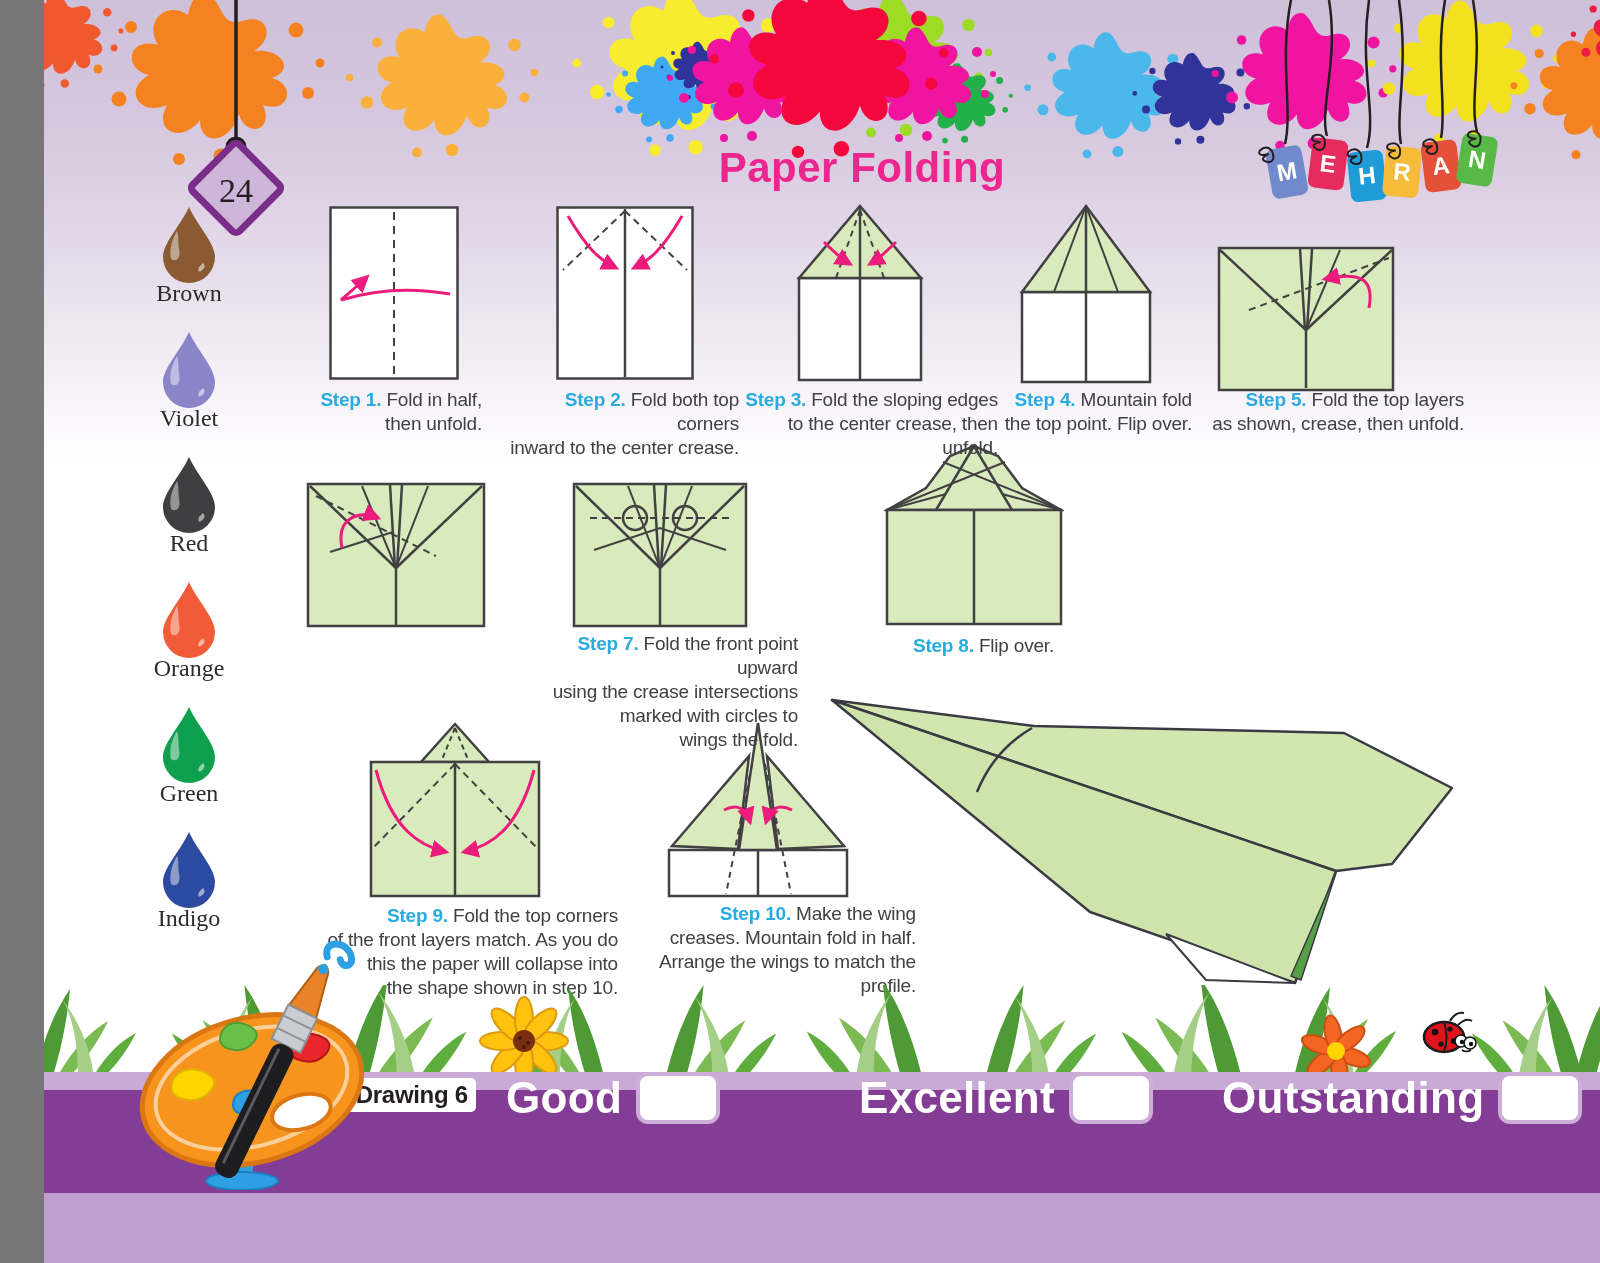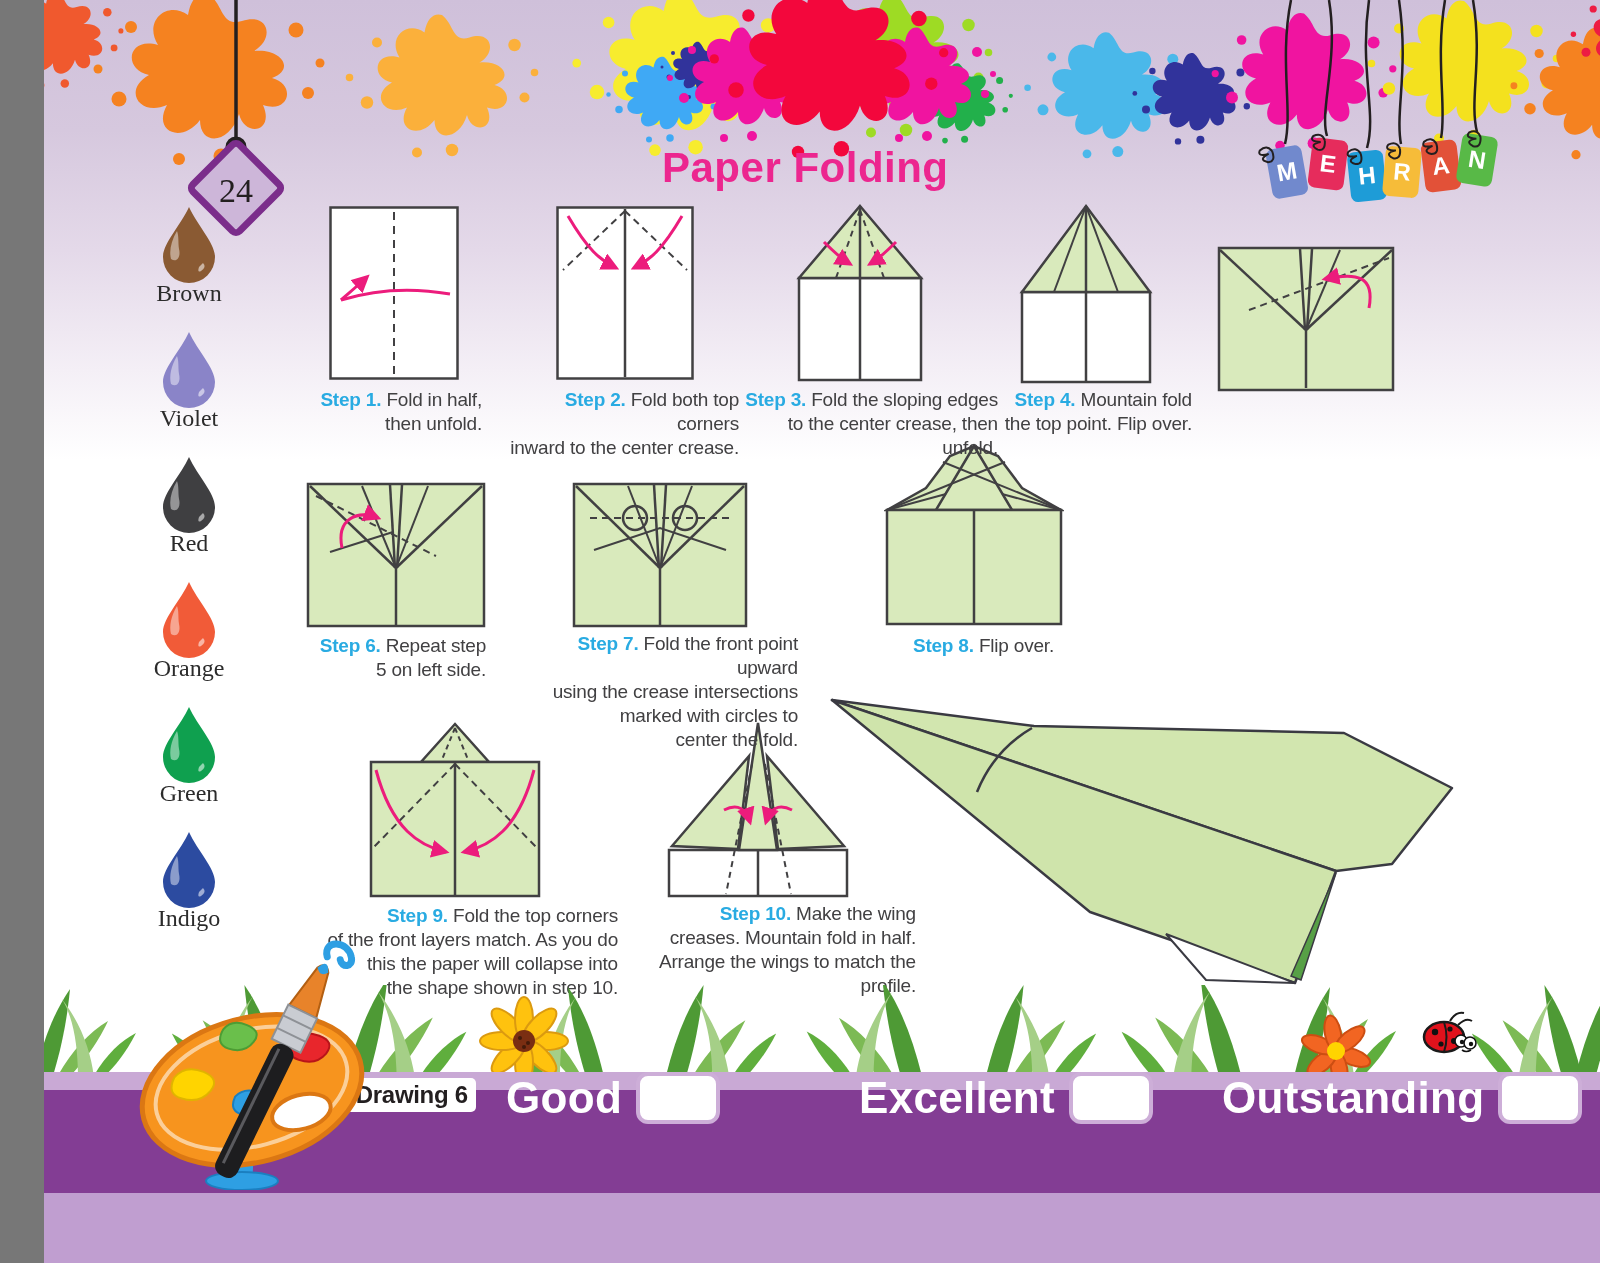--- a/index.html
+++ b/index.html
@@ -4,21 +4,21 @@
 <style>
   html,body{margin:0;padding:0;background:#777;}
   .page{
     position:relative;width:1600px;height:1263px;overflow:hidden;
     background:linear-gradient(180deg,#cfc0da 0px,#d6c8de 130px,#e4d9e9 250px,#f4eff6 370px,#ffffff 460px,#ffffff 100%);
     font-family:"Liberation Sans",sans-serif;
     margin-left:44px;
   }
   .abs{position:absolute;}
   .page-title{
-    position:absolute;left:618px;top:144px;width:400px;text-align:left;
+    position:absolute;left:618px;top:144px;width:400px;text-align:center;
     font-size:42px;font-weight:bold;color:#ec268f;letter-spacing:.5px;
   }
   .cap{
     position:absolute;text-align:right;font-size:19px;line-height:24px;
     color:#414042;letter-spacing:-0.2px;
   }
   .slabel{font-weight:bold;color:#29abe2;}
   .drop-label{
     position:absolute;width:160px;text-align:center;
     font-family:"Liberation Serif",serif;font-size:24px;color:#2b2b2b;
@@ -340,31 +340,31 @@
   <div class="cap" style="left:684px;top:388px;width:270px">
     <span class="slabel">Step 3.</span>
     <span>Fold the sloping edges</span><br>
     <span>to the center crease, then unfold.</span>
   </div>
   <div class="cap" style="left:938px;top:388px;width:210px">
     <span class="slabel">Step 4.</span>
     <span>Mountain fold</span><br>
     <span>the top point. Flip over.</span>
   </div>
-  <div class="cap" style="left:262px;top:634px;width:180px">
-    <span class="slabel">Step 6.</span>
-    <span>Repeat step</span><br>
-    <span>5 on left side.</span>
+  <div class="cap" style="left:1150px;top:388px;width:270px">
+    <span class="slabel">Step 5.</span>
+    <span>Fold the top layers</span><br>
+    <span>as shown, crease, then unfold.</span>
   </div>
   <div class="cap" style="left:478px;top:632px;width:276px">
     <span class="slabel">Step 7.</span>
     <span>Fold the front point upward</span><br>
     <span>using the crease intersections</span><br>
     <span>marked with circles to</span><br>
-    <span>center the fold.</span>
+    <span>wings the fold.</span>
   </div>
   <div class="cap" style="left:840px;top:634px;width:170px">
     <span class="slabel">Step 8.</span>
     <span>Flip over.</span>
   </div>
   <div class="cap" style="left:250px;top:904px;width:324px">
     <span class="slabel">Step 9.</span>
     <span>Fold the top corners</span><br>
     <span>of the front layers match. As you do</span><br>
     <span>this the paper will collapse into</span><br>

